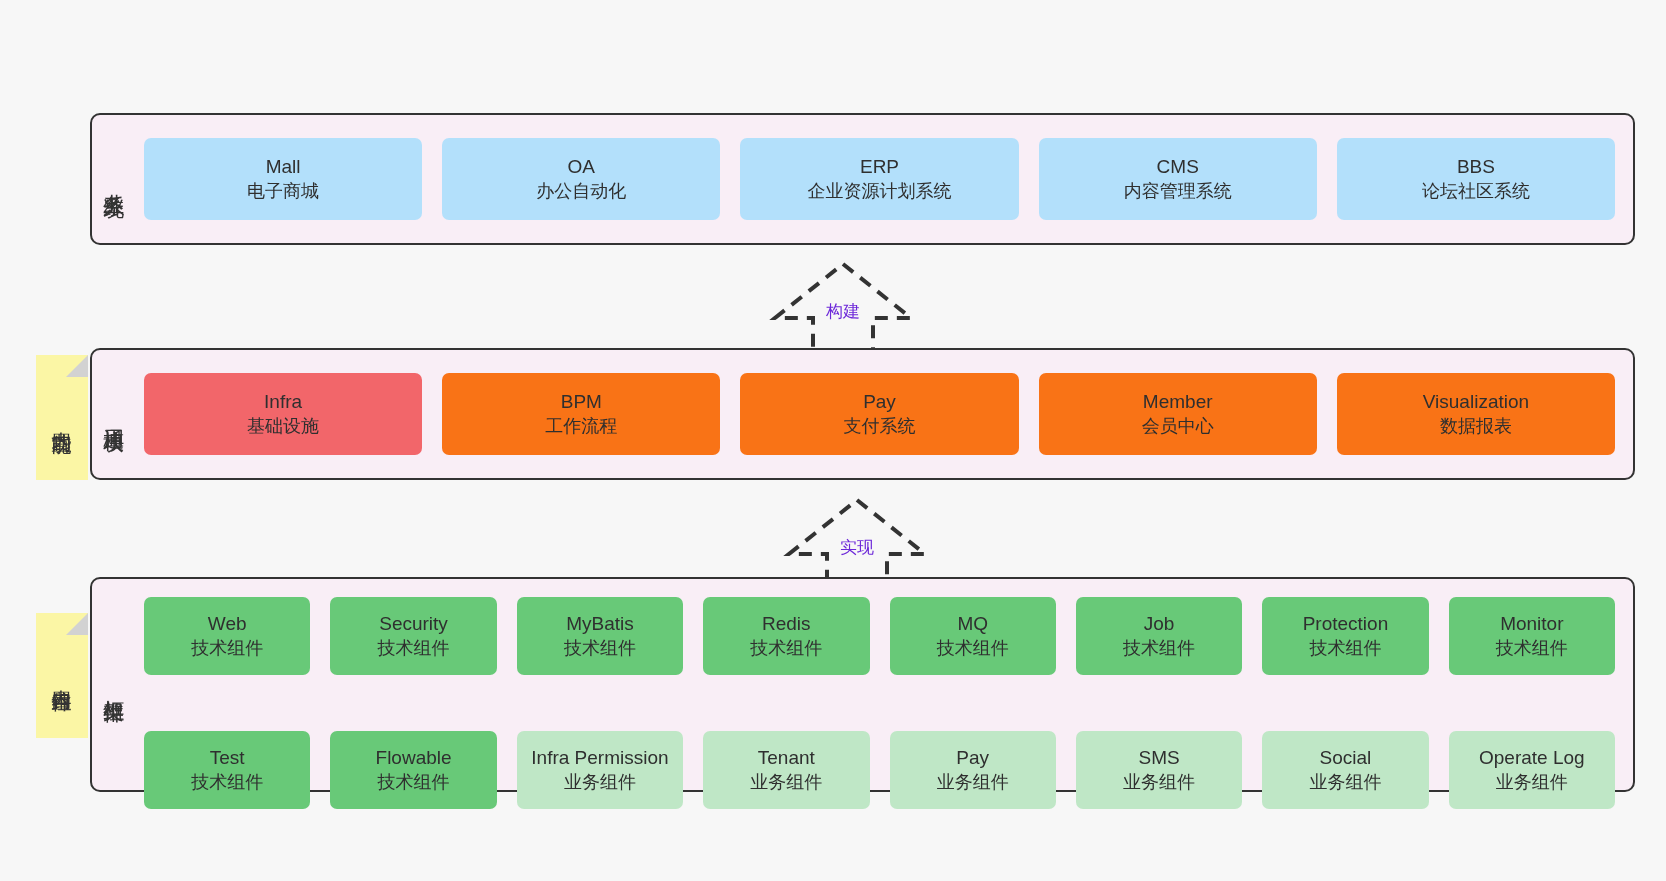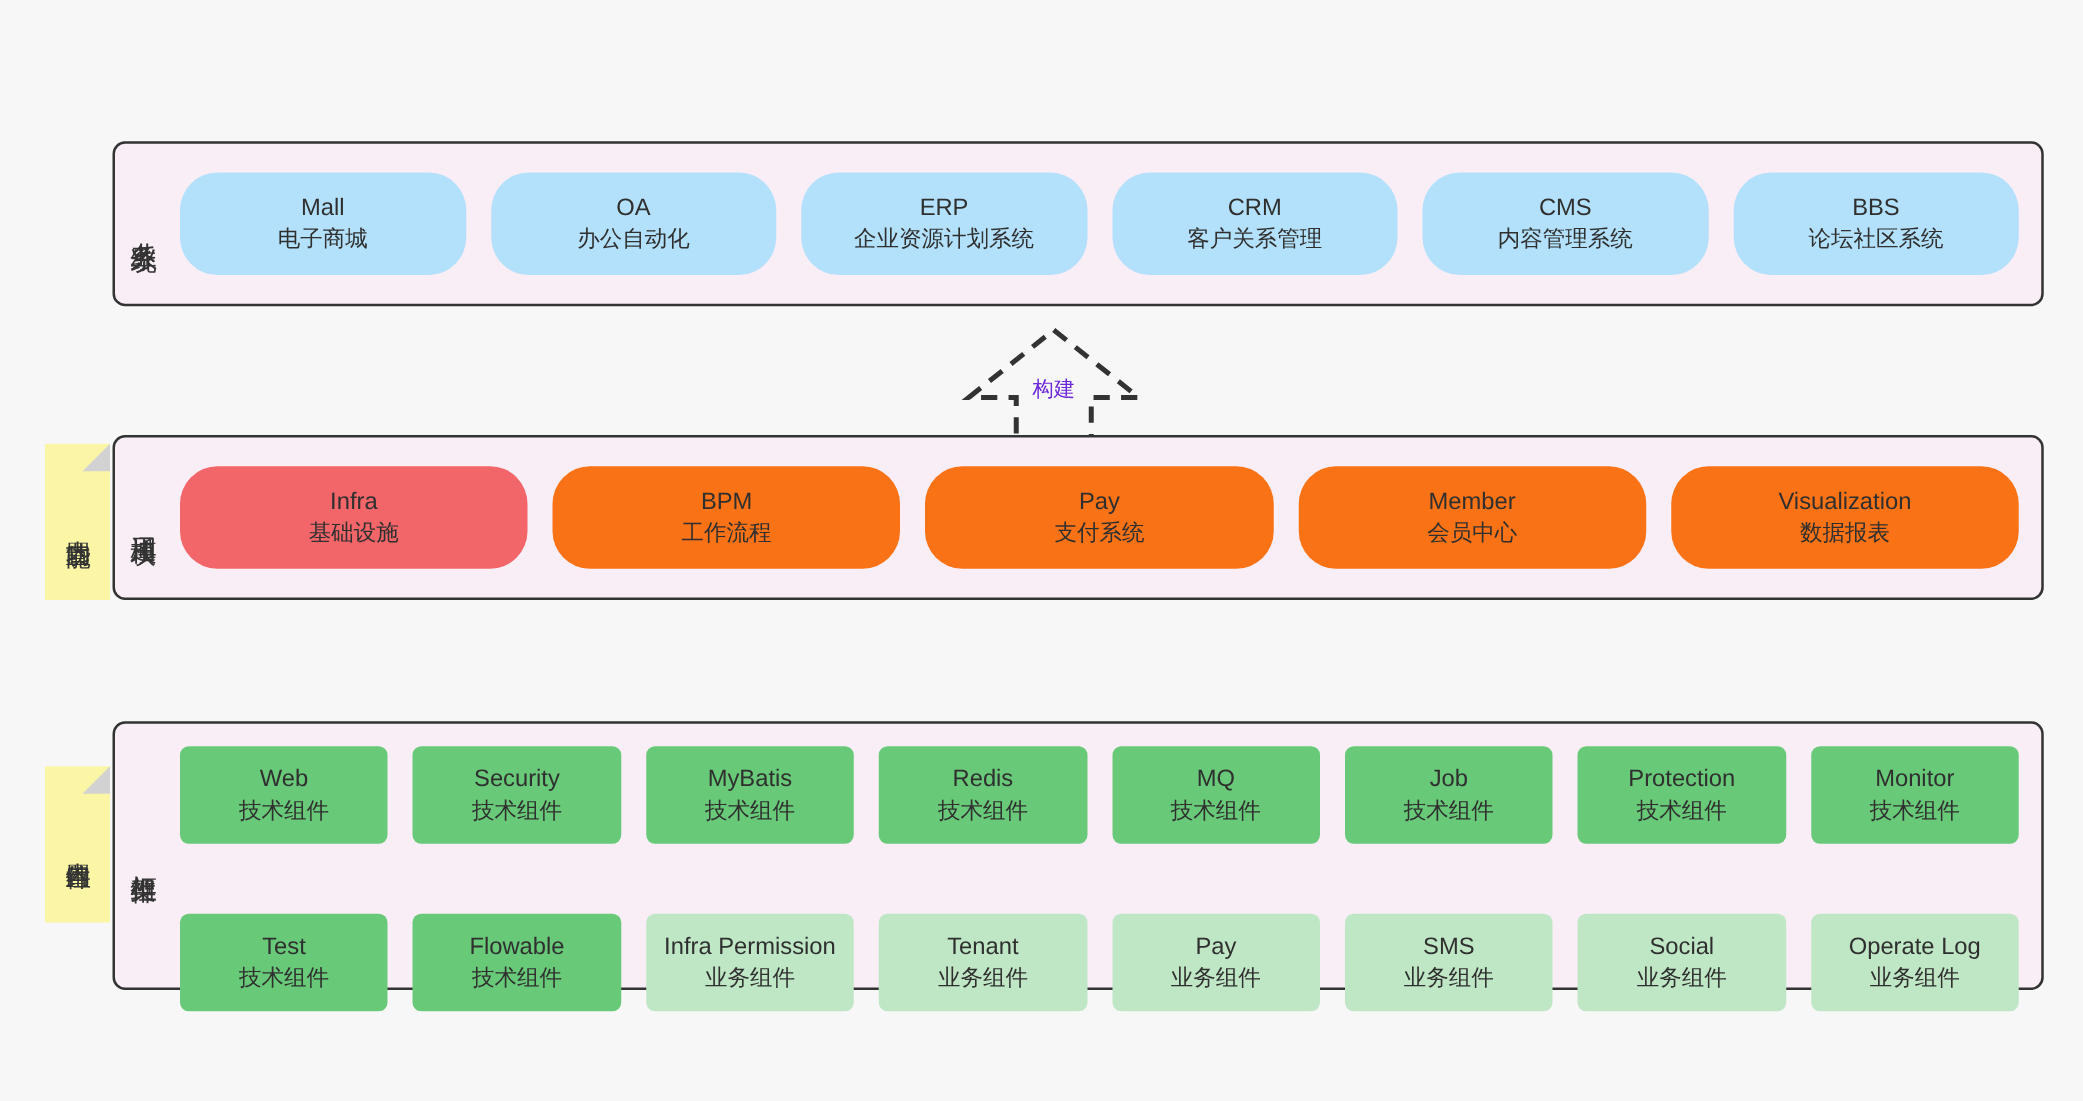--- a/index.html
+++ b/index.html
@@ -67,21 +67,21 @@
     flex-direction: column;
     align-items: center;
     justify-content: center;
     text-align: center;
     font-size: 19px;
     line-height: 1.3;
     color: #2f2f2f;
     padding: 4px 6px;
   }
   .card .cn { font-size: 18px; }
-  .card.h-lg { height: 82px; border-radius: 30px; }
+  .card.h-lg { height: 82px; }
   .card.h-md { height: 78px; margin-top: 37px; }
 
   .c-blue      { background: #b3e0fb; }
   .c-red       { background: #f2666a; }
   .c-pink      { background: #f97316; }
   .c-green     { background: #68c978; }
   .c-lightgreen{ background: #bfe7c6; }
 
   
   .note {
@@ -141,24 +141,20 @@
         </div>
         <div class="card h-lg c-blue">
           <span>OA</span>
           <span class="cn">办公自动化</span>
         </div>
         <div class="card h-lg c-blue">
           <span>ERP</span>
           <span class="cn">企业资源计划系统</span>
         </div>
         <div class="card h-lg c-blue">
-          <span>CRM</span>
-          <span class="cn">客户关系管理</span>
-        </div>
-        <div class="card h-lg c-blue">
           <span>CMS</span>
           <span class="cn">内容管理系统</span>
         </div>
         <div class="card h-lg c-blue">
           <span>BBS</span>
           <span class="cn">论坛社区系统</span>
         </div>
       </div>
     </div>
   </div>
@@ -194,20 +190,26 @@
           <span class="cn">会员中心</span>
         </div>
         <div class="card h-lg c-pink">
           <span>Visualization</span>
           <span class="cn">数据报表</span>
         </div>
       </div>
     </div>
   </div>
 
+  <div class="arrow" style="left:777px; top:494px;">
+    <svg width="160" height="96" viewBox="0 0 160 96" aria-hidden="true">
+      <path d="M 80 6 L 148 60 L 110 60 L 110 92 L 50 92 L 50 60 L 12 60 Z" fill="#f7f7f7" stroke="#333333" stroke-width="4" stroke-dasharray="13 9" stroke-linejoin="miter"></path>
+    </svg>
+    <div class="arrow-label">实现</div>
+  </div>
 
   <div class="note" style="left:36px; top:613px; height:125px;">
     <span>内置组件</span>
   </div>
   <div class="layer" id="layer-2" style="left:90px; top:577px; width:1545px; height:215px;">
     <div class="layer-title">框架组件</div>
     <div class="layer-body">
 
       <div class="row">
         <div class="card h-md c-green">

